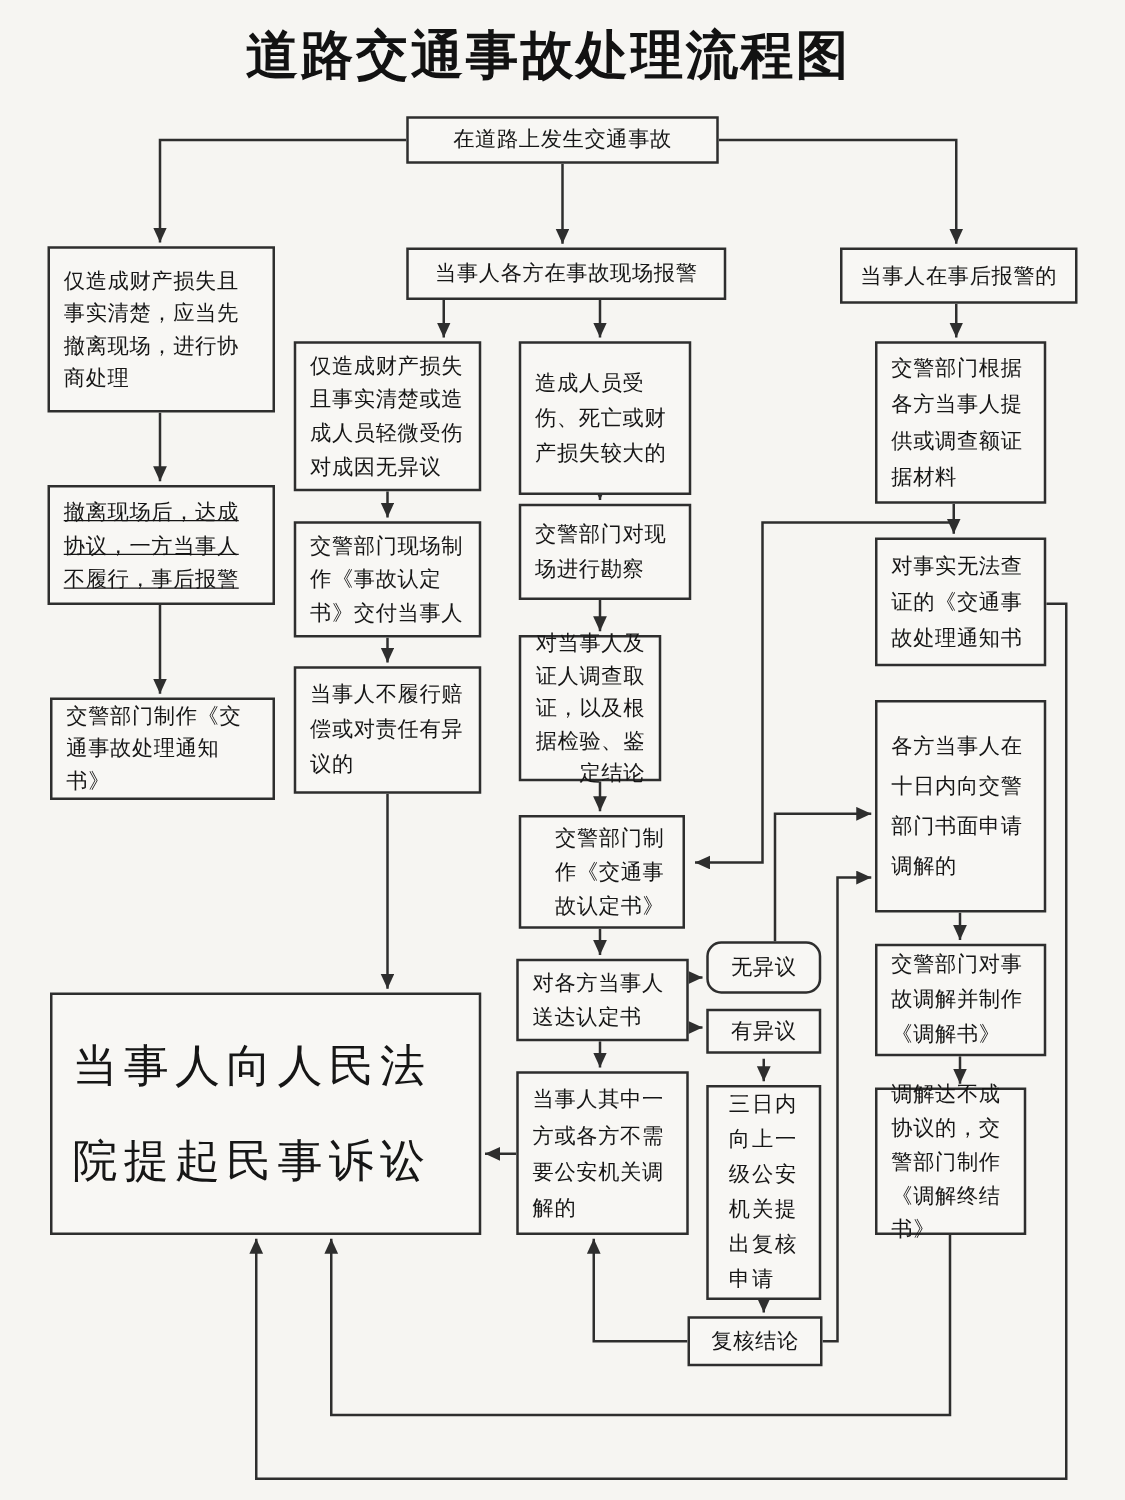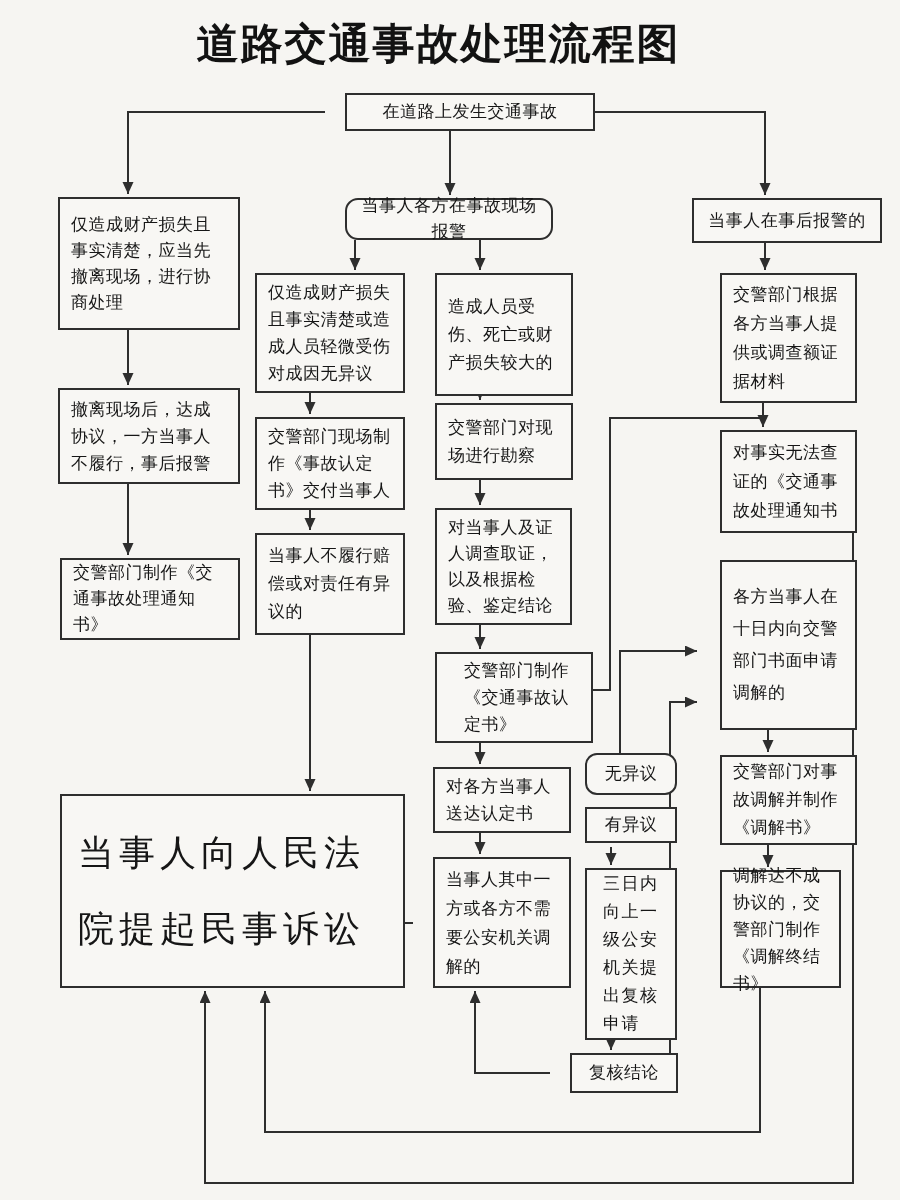--- a/index.html
+++ b/index.html
@@ -29,36 +29,35 @@
   svg.wires .arrowhead{fill:var(--line);}
   .node{
     position:absolute;
     box-sizing:border-box;
     border:2px solid var(--line);
     background:var(--box-bg);
     display:flex;align-items:center;
     padding:0 11px;
     font-size:17px;letter-spacing:0.5px;line-height:26px;
     color:var(--text);
-    margin-left:20px;
   }
   .node.ctr{justify-content:center;text-align:center;}
   
   .n-start   {left:325px;top:93px; width:250px;height:38px;}
   .n-l1      {left:38px; top:197px;width:182px;height:133px;line-height:26px;}
-  .n-l2      {left:38px; top:388px;width:182px;height:96px; line-height:27px;}
+  .n-l2      {left:38px; top:388px;width:182px;height:96px; line-height:27px;text-decoration:underline;}
   .n-l3      {left:40px; top:558px;width:180px;height:82px; line-height:26px;}
-  .n-mtop    {left:325px;top:198px;width:208px;height:42px;border-radius:13px;}
+  .n-mtop    {left:325px;top:198px;width:256px;height:42px;}
   .n-c2a     {left:235px;top:273px;width:150px;height:120px;line-height:27px;}
   .n-c2b     {left:235px;top:417px;width:150px;height:93px; line-height:27px;}
   .n-c2c     {left:235px;top:533px;width:150px;height:102px;line-height:28px;}
   .n-c3a     {left:415px;top:273px;width:138px;height:123px;line-height:28px;}
   .n-c3b     {left:415px;top:403px;width:138px;height:77px; line-height:28px;}
-  .n-c3c     {left:415px;top:508px;width:137px;height:117px;line-height:26px;}
-  .n-c3d     {left:415px;top:652px;width:158px;height:91px; line-height:27px;padding-left:27px;}
+  .n-c3c     {left:415px;top:508px;width:114px;height:117px;line-height:26px;text-align:right;}
+  .n-c3d     {left:415px;top:652px;width:133px;height:91px; line-height:27px;padding-left:27px;}
   .n-c3e     {left:413px;top:767px;width:138px;height:66px; line-height:27px;}
   .n-c3f     {left:413px;top:857px;width:138px;height:131px;line-height:29px;}
   .n-noobj   {left:565px;top:753px;width:92px; height:42px;border-radius:12px;}
   .n-obj     {left:565px;top:807px;width:92px; height:36px;}
   .n-review3 {left:565px;top:868px;width:92px; height:172px;line-height:28px;padding:12px 16px;letter-spacing:1.5px;}
   .n-reviewres{left:550px;top:1053px;width:108px;height:40px;}
   .n-rtop    {left:672px;top:198px;width:190px;height:45px;}
   .n-r2      {left:700px;top:273px;width:137px;height:130px;line-height:29px;}
   .n-r3      {left:700px;top:430px;width:137px;height:103px;line-height:29px;}
   .n-r4      {left:700px;top:560px;width:137px;height:170px;line-height:32px;}

